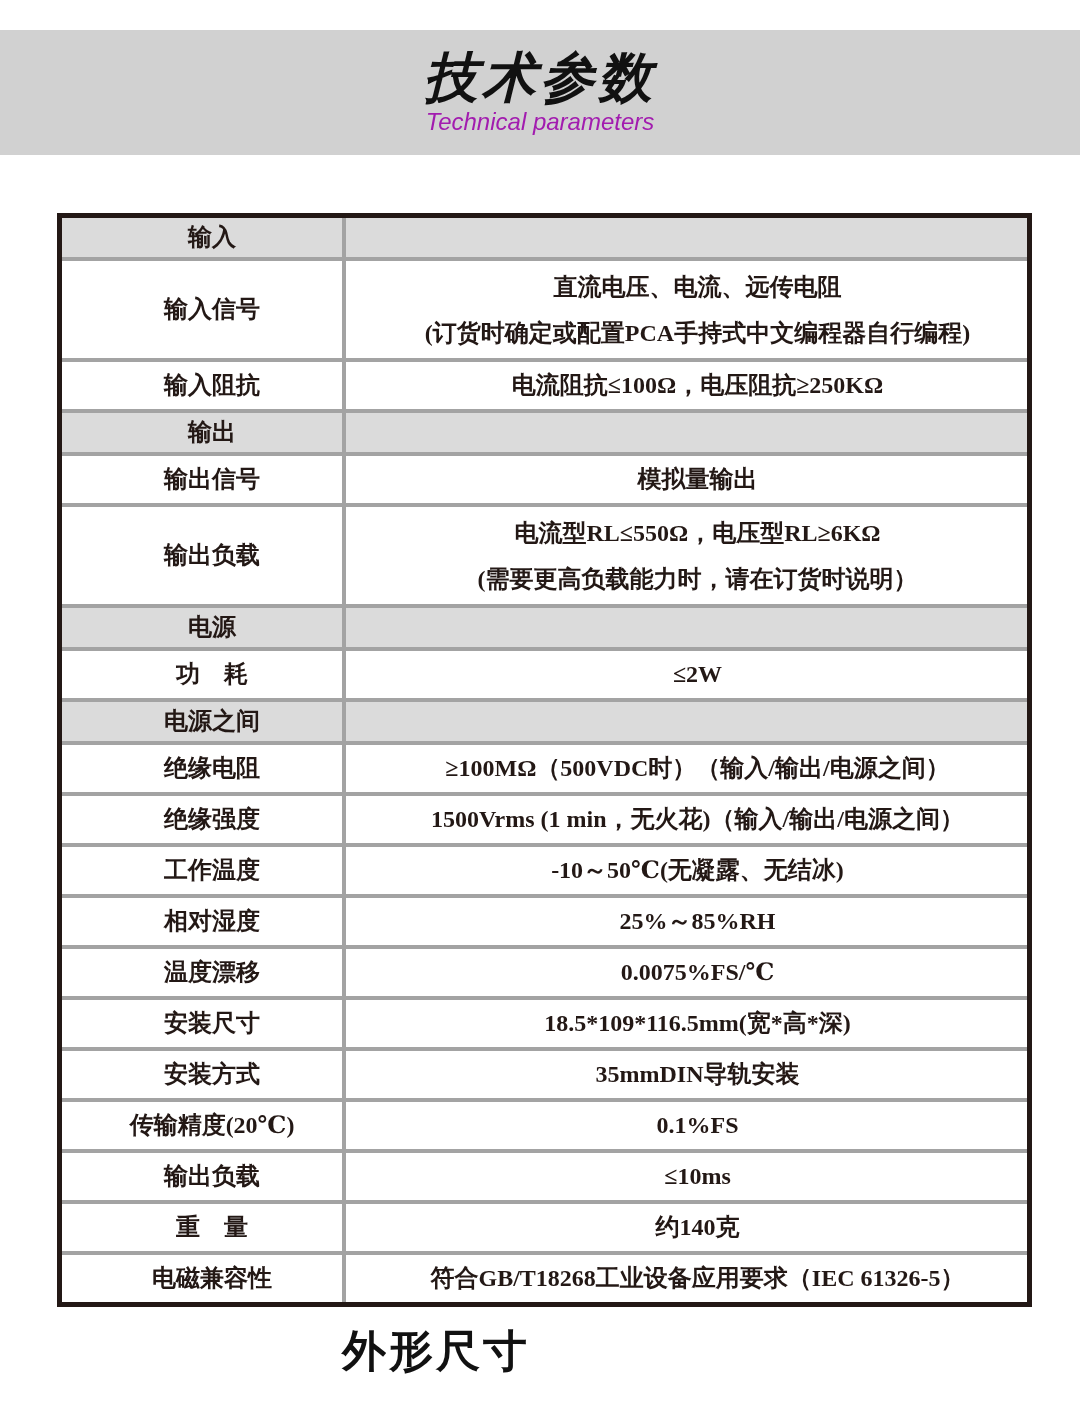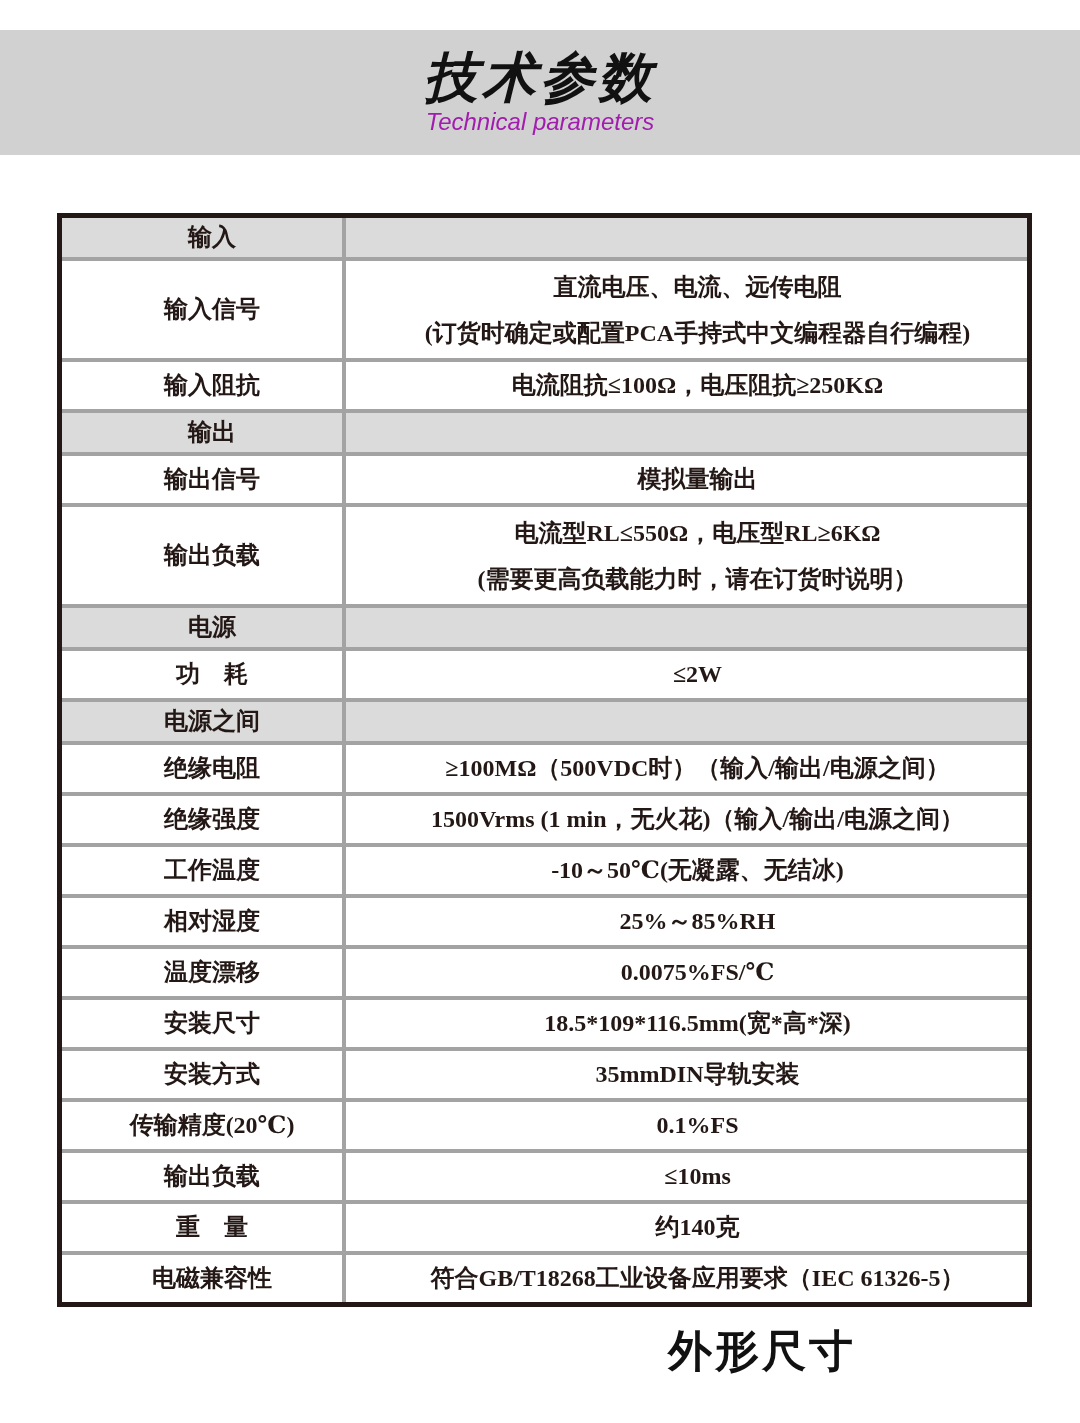--- a/index.html
+++ b/index.html
@@ -83,23 +83,23 @@
     background: #dbdbdb;
     height: 37px;
   }
   .row-single td { height: 45px; margin-top: 11px; }
   .row-double td { height: 95px; }
   .row-double .value-cell div { line-height: 46px; }
   
   .footer-title {
     position: absolute;
     top: 1322px;
-    left: 0;
+    left: 8px;
     width: 856px;
-    text-align: right;
+    text-align: center;
     font-family: "Liberation Sans", "DejaVu Sans", sans-serif;
     font-weight: bold;
     font-size: 44px;
     letter-spacing: 3px;
     color: #111111;
   }
 </style>
 </head>
 <body>
 

